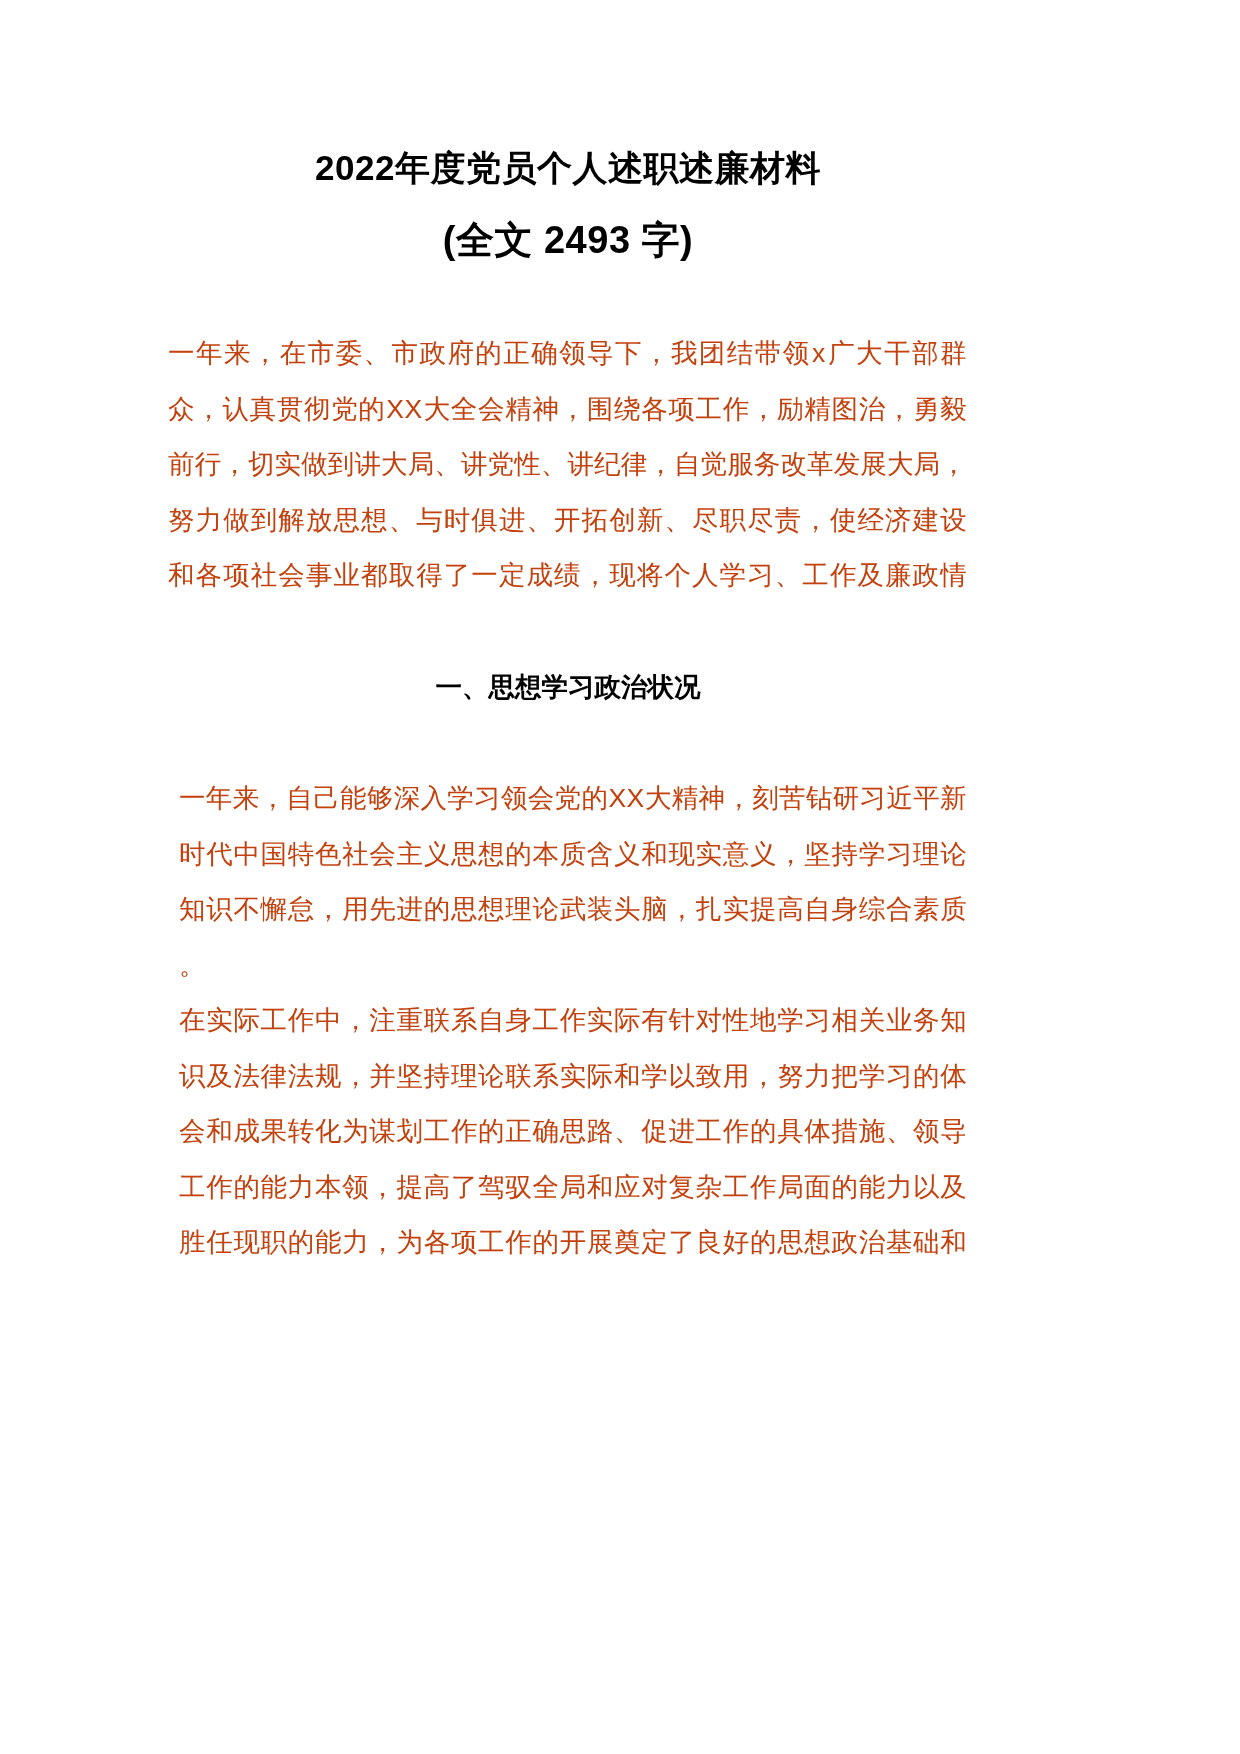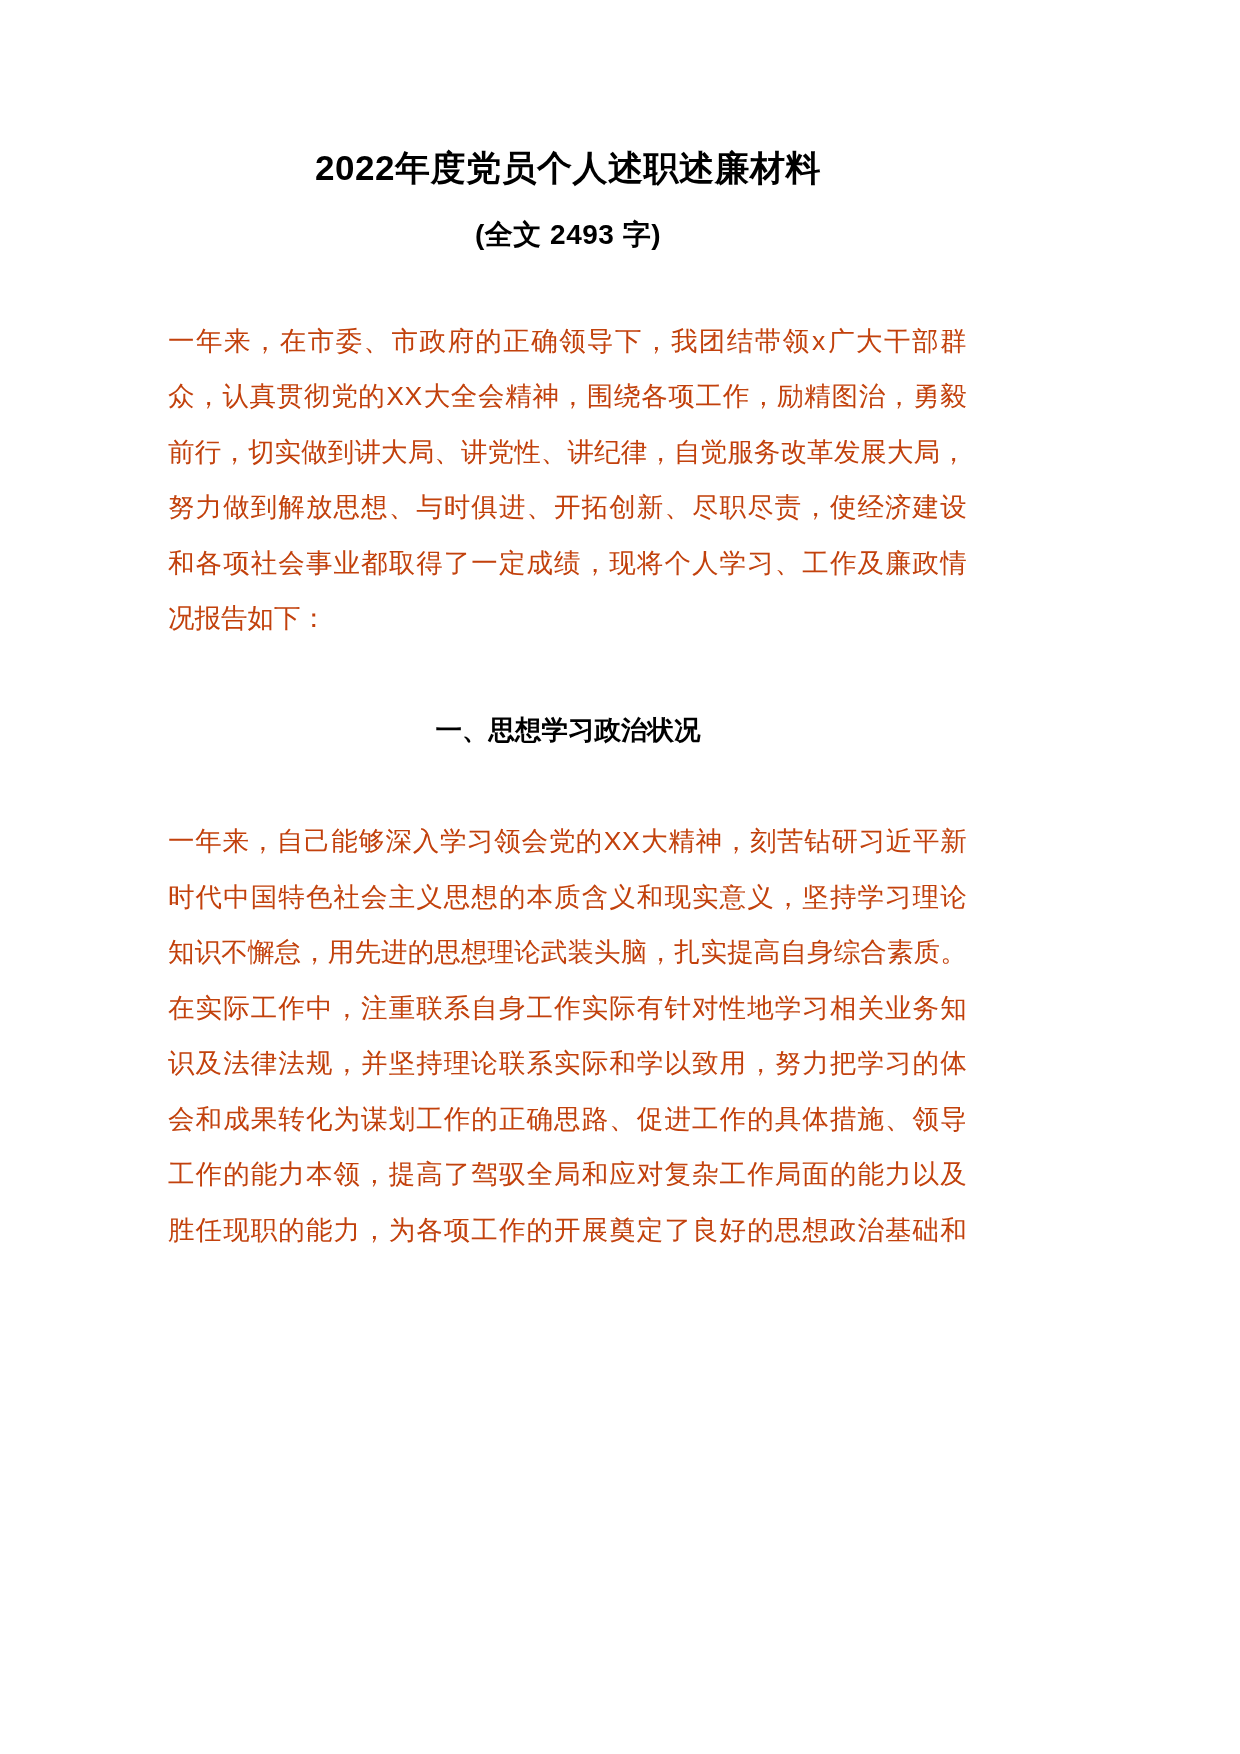--- a/index.html
+++ b/index.html
@@ -32,21 +32,21 @@
     font-size: 35px;
     font-weight: bold;
     line-height: 1.25;
     text-align: center;
     letter-spacing: 0.5px;
     color: #000000;
   }
   .doc-subtitle {
     margin: 0;
     padding-top: 27px;
-    font-size: 28px;
+    font-size: 38px;
     font-weight: bold;
     line-height: 1.25;
     text-align: center;
     letter-spacing: 0.5px;
     color: #000000;
   }
   .body-block {
     margin: 0;
     font-size: 26.5px;
     line-height: 55.5px;
@@ -58,21 +58,21 @@
   }
   .para-1 { padding-top: 62px; }
   .section-heading {
     margin: 0;
     padding-top: 56px;
     font-size: 26.5px;
     line-height: 55.5px;
     text-align: center;
     color: #000000;
   }
-  .para-2 { padding-top: 56px; }
+  .para-2 { padding-top: 56px; margin-left: 11px; }
   .body-block .ln {
     display: block;
     text-align: justify;
     text-justify: inter-character;
     white-space: nowrap;
   }
   .body-block .ln.last {
     text-align: left;
     white-space: normal;
   }
@@ -89,21 +89,20 @@
     <h1 class="doc-title">2022年度党员个人述职述廉材料</h1>
 
     <h2 class="doc-subtitle">(全文 2493 字)</h2>
 
     <div class="body-block para-1">
         <span class="ln" style="white-space: normal; text-align: justify; text-align-last: justify; word-spacing: -0.28em;"><span>一</span> <span>年</span> <span>来</span> <span>，</span> <span>在</span> <span>市</span> <span>委</span> <span>、</span> <span>市</span> <span>政</span> <span>府</span> <span>的</span> <span>正</span> <span>确</span> <span>领</span> <span>导</span> <span>下</span> <span>，</span> <span>我</span> <span>团</span> <span>结</span> <span>带</span> <span>领</span> <span> </span> <span>x</span> <span> </span> <span>广</span> <span>大</span> <span>干</span> <span>部</span> <span>群</span> </span>
         <span class="ln" style="white-space: normal; text-align: justify; text-align-last: justify; word-spacing: -0.28em;"><span>众</span> <span>，</span> <span>认</span> <span>真</span> <span>贯</span> <span>彻</span> <span>党</span> <span>的</span> <span> </span> <span>X</span> <span>X</span> <span> </span> <span>大</span> <span>全</span> <span>会</span> <span>精</span> <span>神</span> <span>，</span> <span>围</span> <span>绕</span> <span>各</span> <span>项</span> <span>工</span> <span>作</span> <span>，</span> <span>励</span> <span>精</span> <span>图</span> <span>治</span> <span>，</span> <span>勇</span> <span>毅</span> </span>
         <span class="ln" style="white-space: normal; text-align: justify; text-align-last: justify; word-spacing: -0.28em;"><span>前</span> <span>行</span> <span>，</span> <span>切</span> <span>实</span> <span>做</span> <span>到</span> <span>讲</span> <span>大</span> <span>局</span> <span>、</span> <span>讲</span> <span>党</span> <span>性</span> <span>、</span> <span>讲</span> <span>纪</span> <span>律</span> <span>，</span> <span>自</span> <span>觉</span> <span>服</span> <span>务</span> <span>改</span> <span>革</span> <span>发</span> <span>展</span> <span>大</span> <span>局</span> <span>，</span> </span>
         <span class="ln" style="white-space: normal; text-align: justify; text-align-last: justify; word-spacing: -0.28em;"><span>努</span> <span>力</span> <span>做</span> <span>到</span> <span>解</span> <span>放</span> <span>思</span> <span>想</span> <span>、</span> <span>与</span> <span>时</span> <span>俱</span> <span>进</span> <span>、</span> <span>开</span> <span>拓</span> <span>创</span> <span>新</span> <span>、</span> <span>尽</span> <span>职</span> <span>尽</span> <span>责</span> <span>，</span> <span>使</span> <span>经</span> <span>济</span> <span>建</span> <span>设</span> </span>
         <span class="ln" style="white-space: normal; text-align: justify; text-align-last: justify; word-spacing: -0.28em;"><span>和</span> <span>各</span> <span>项</span> <span>社</span> <span>会</span> <span>事</span> <span>业</span> <span>都</span> <span>取</span> <span>得</span> <span>了</span> <span>一</span> <span>定</span> <span>成</span> <span>绩</span> <span>，</span> <span>现</span> <span>将</span> <span>个</span> <span>人</span> <span>学</span> <span>习</span> <span>、</span> <span>工</span> <span>作</span> <span>及</span> <span>廉</span> <span>政</span> <span>情</span> </span>
-        <span class="ln last">况报告如下：</span>
       </div>
 
     <h3 class="section-heading">一、思想学习政治状况</h3>
 
     <div class="body-block para-2">
         <span class="ln" style="white-space: normal; text-align: justify; text-align-last: justify; word-spacing: -0.28em;"><span>一</span> <span>年</span> <span>来</span> <span>，</span> <span>自</span> <span>己</span> <span>能</span> <span>够</span> <span>深</span> <span>入</span> <span>学</span> <span>习</span> <span>领</span> <span>会</span> <span>党</span> <span>的</span> <span> </span> <span>X</span> <span>X</span> <span> </span> <span>大</span> <span>精</span> <span>神</span> <span>，</span> <span>刻</span> <span>苦</span> <span>钻</span> <span>研</span> <span>习</span> <span>近</span> <span>平</span> <span>新</span> </span>
         <span class="ln" style="white-space: normal; text-align: justify; text-align-last: justify; word-spacing: -0.28em;"><span>时</span> <span>代</span> <span>中</span> <span>国</span> <span>特</span> <span>色</span> <span>社</span> <span>会</span> <span>主</span> <span>义</span> <span>思</span> <span>想</span> <span>的</span> <span>本</span> <span>质</span> <span>含</span> <span>义</span> <span>和</span> <span>现</span> <span>实</span> <span>意</span> <span>义</span> <span>，</span> <span>坚</span> <span>持</span> <span>学</span> <span>习</span> <span>理</span> <span>论</span> </span>
         <span class="ln" style="white-space: normal; text-align: justify; text-align-last: justify; word-spacing: -0.28em;"><span>知</span> <span>识</span> <span>不</span> <span>懈</span> <span>怠</span> <span>，</span> <span>用</span> <span>先</span> <span>进</span> <span>的</span> <span>思</span> <span>想</span> <span>理</span> <span>论</span> <span>武</span> <span>装</span> <span>头</span> <span>脑</span> <span>，</span> <span>扎</span> <span>实</span> <span>提</span> <span>高</span> <span>自</span> <span>身</span> <span>综</span> <span>合</span> <span>素</span> <span>质</span> <span>。</span> </span>
         <span class="ln" style="white-space: normal; text-align: justify; text-align-last: justify; word-spacing: -0.28em;"><span>在</span> <span>实</span> <span>际</span> <span>工</span> <span>作</span> <span>中</span> <span>，</span> <span>注</span> <span>重</span> <span>联</span> <span>系</span> <span>自</span> <span>身</span> <span>工</span> <span>作</span> <span>实</span> <span>际</span> <span>有</span> <span>针</span> <span>对</span> <span>性</span> <span>地</span> <span>学</span> <span>习</span> <span>相</span> <span>关</span> <span>业</span> <span>务</span> <span>知</span> </span>
         <span class="ln" style="white-space: normal; text-align: justify; text-align-last: justify; word-spacing: -0.28em;"><span>识</span> <span>及</span> <span>法</span> <span>律</span> <span>法</span> <span>规</span> <span>，</span> <span>并</span> <span>坚</span> <span>持</span> <span>理</span> <span>论</span> <span>联</span> <span>系</span> <span>实</span> <span>际</span> <span>和</span> <span>学</span> <span>以</span> <span>致</span> <span>用</span> <span>，</span> <span>努</span> <span>力</span> <span>把</span> <span>学</span> <span>习</span> <span>的</span> <span>体</span> </span>

